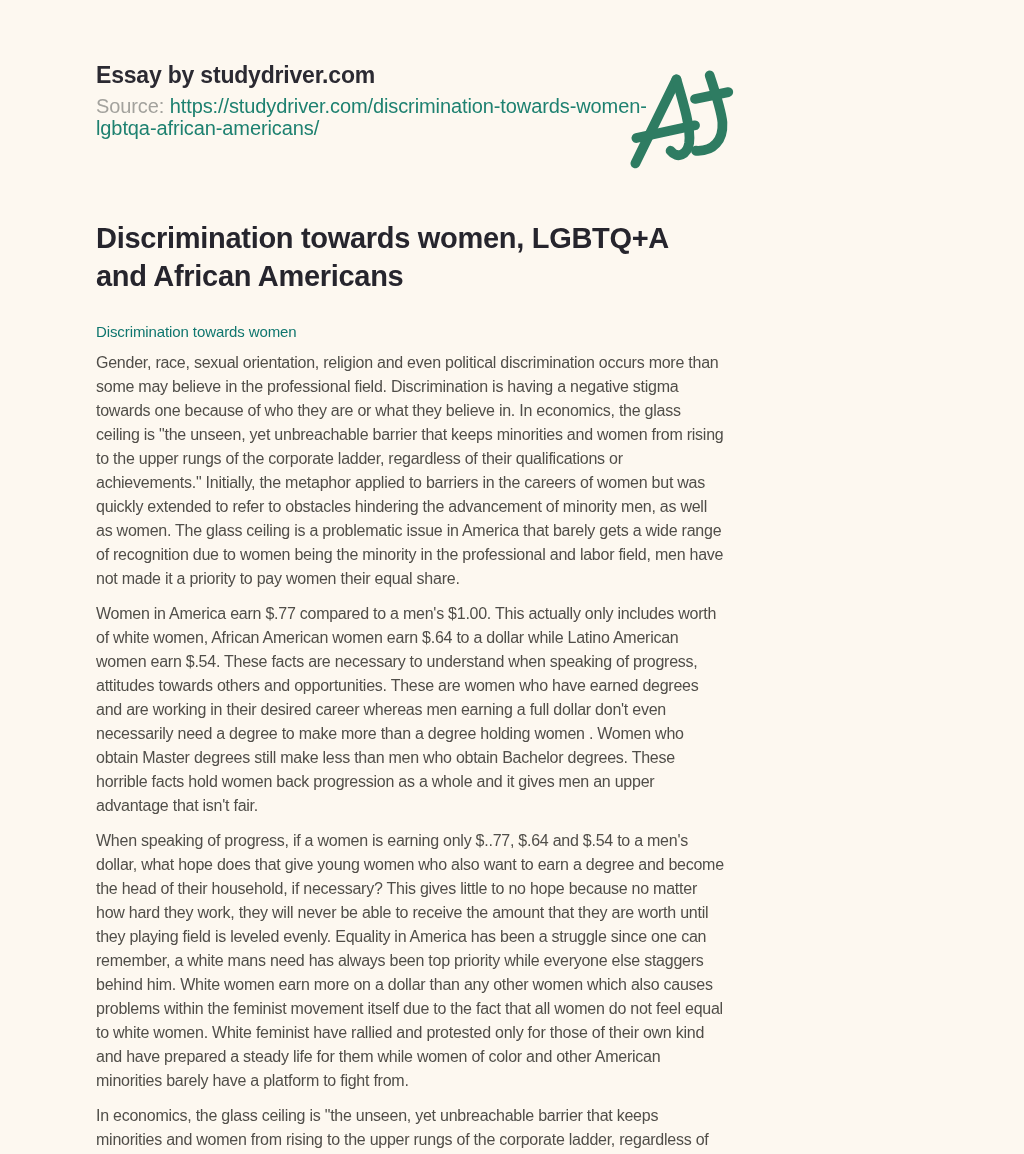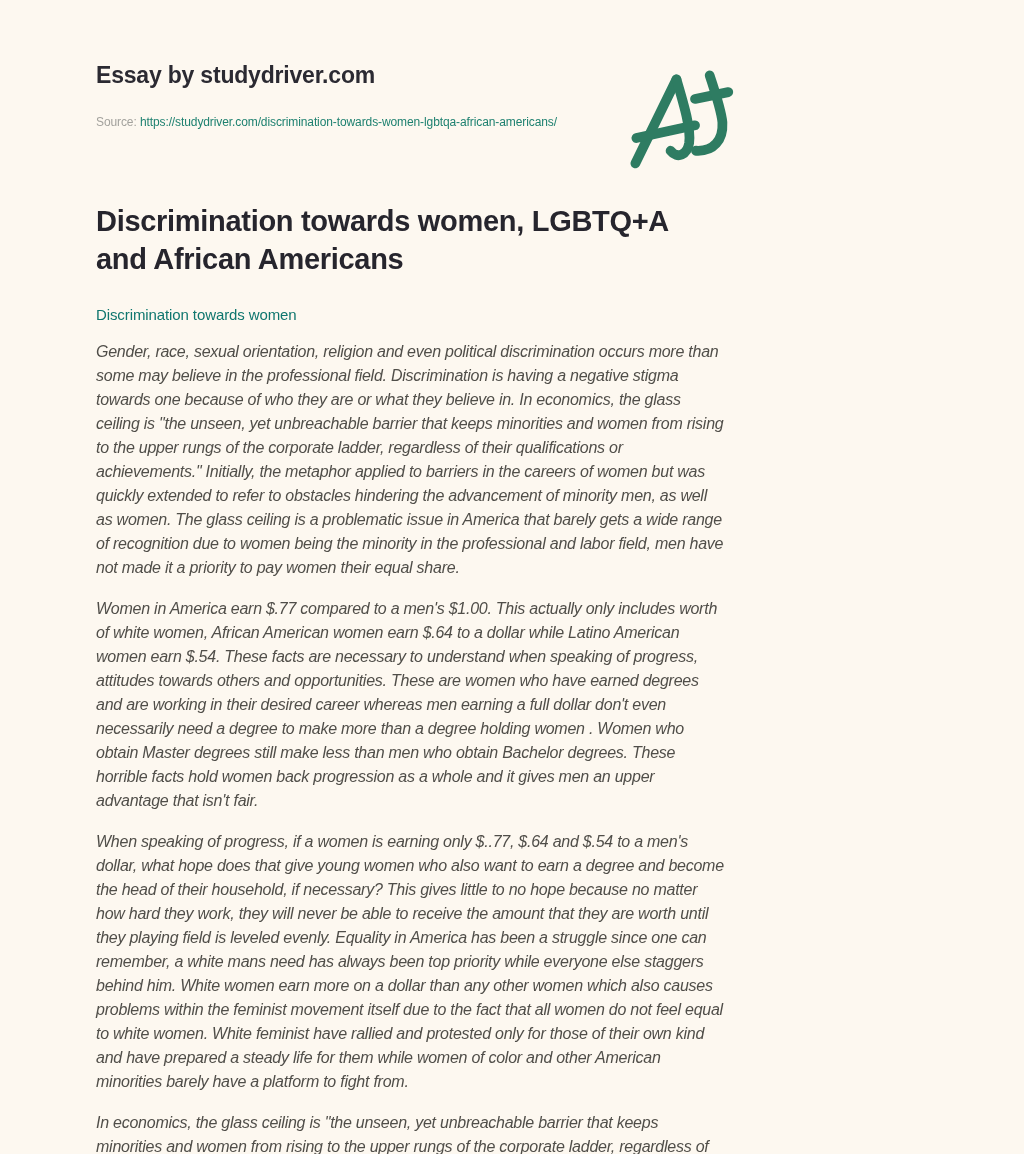--- a/index.html
+++ b/index.html
@@ -17,68 +17,67 @@
     padding: 62px 96px 0 96px;
     background: #fdf8f0;
   }
   .byline {
     font-size: 23px;
     font-weight: 700;
     color: #2b2a32;
     letter-spacing: -0.2px;
   }
   .source-block {
-    margin-top: 13px;
+    margin-top: 6px;
     max-width: 600px;
-    font-size: 12px;
-    line-height: 40px;
+    font-size: 20px;
+    line-height: 22px;
     letter-spacing: -0.1px;
   }
   .source-label {
     color: #a3a29d;
   }
   .source-link {
     color: #1e8170;
     text-decoration: none;
     word-break: break-word;
     cursor: pointer;
   }
   .logo {
     position: absolute;
     top: 64px;
     right: 80px;
     width: 132px;
     height: 108px;
   }
   .article-title {
-    margin-top: 60px;
+    margin-top: 80px;
     font-size: 29px;
     line-height: 38px;
     font-weight: 700;
     color: #26252d;
     letter-spacing: -0.3px;
     max-width: 840px;
   }
   .subheading {
     margin-top: 28px;
     font-size: 15px;
     color: #0f766e;
     letter-spacing: -0.1px;
   }
   .body-copy {
     margin-top: 8px;
   }
   .body-copy p {
-    margin-top: 17px;
+    margin-top: 11px;
     font-size: 16px;
     line-height: 24px;
     color: #504e49;
     letter-spacing: -0.25px;
     max-width: 836px;
-    font-style: italic;
   }
 </style>
 </head>
 <body>
 
 <div class="page">
 
   <div>
     <h1 class="byline">Essay by studydriver.com</h1>
 

